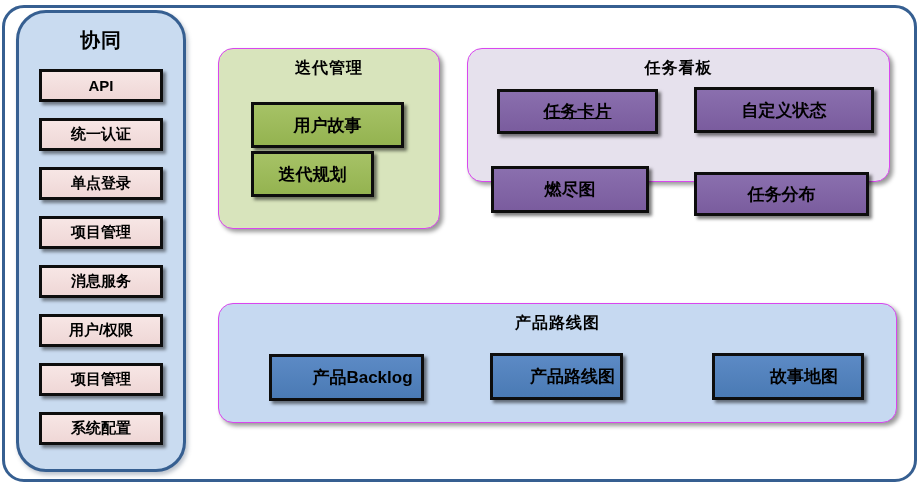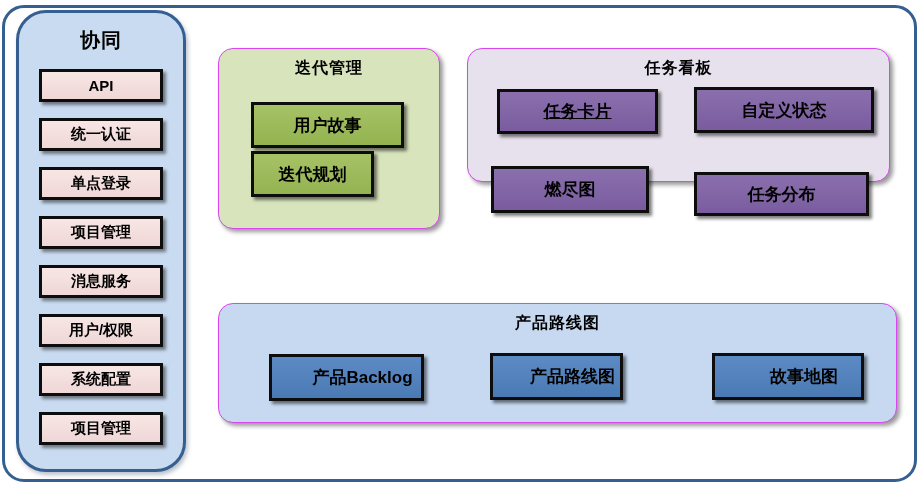--- a/index.html
+++ b/index.html
@@ -136,22 +136,22 @@
 
   <div class="sidebar">
     <div class="sidebar-title">协同</div>
     <div class="sidebar-items">
       <div class="pink-item">API</div>
       <div class="pink-item">统一认证</div>
       <div class="pink-item">单点登录</div>
       <div class="pink-item">项目管理</div>
       <div class="pink-item">消息服务</div>
       <div class="pink-item">用户/权限</div>
+      <div class="pink-item">项目管理</div>
       <div class="pink-item">系统配置</div>
-      <div class="pink-item">项目管理</div>
     </div>
   </div>
 
   <div class="group group-iteration">
     <div class="group-title">迭代管理</div>
     <div class="box-item green-item it-item-0">用户故事</div>
     <div class="box-item green-item it-item-1">迭代规划</div>
   </div>
 
   <div class="group group-kanban">

